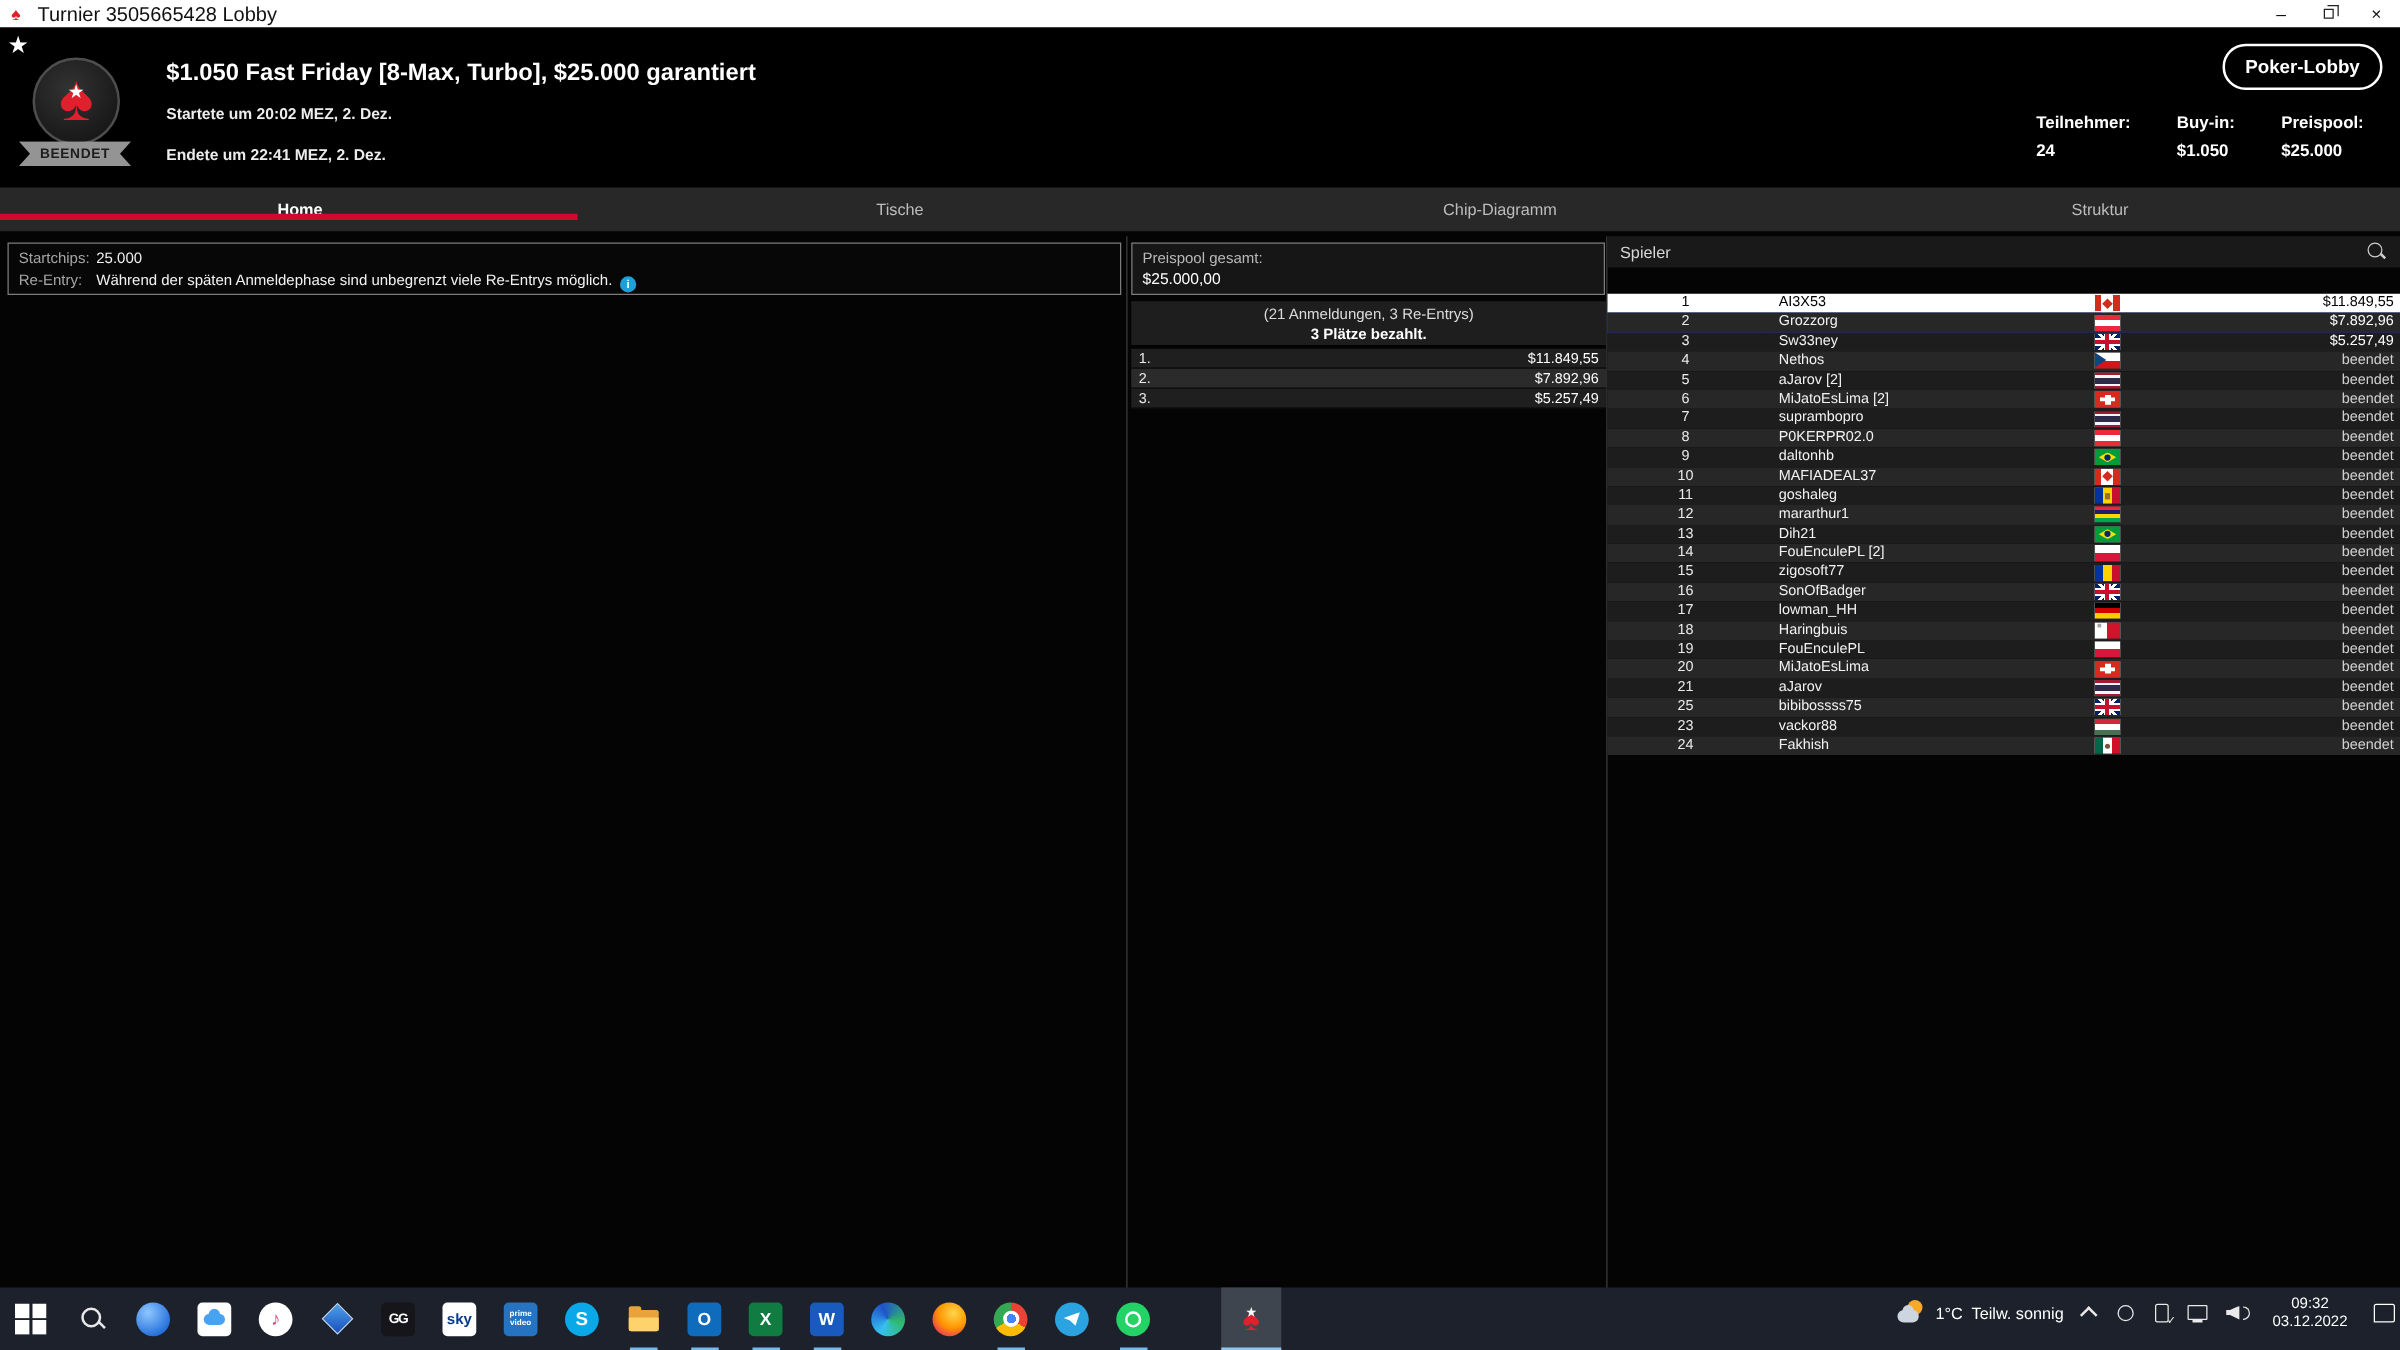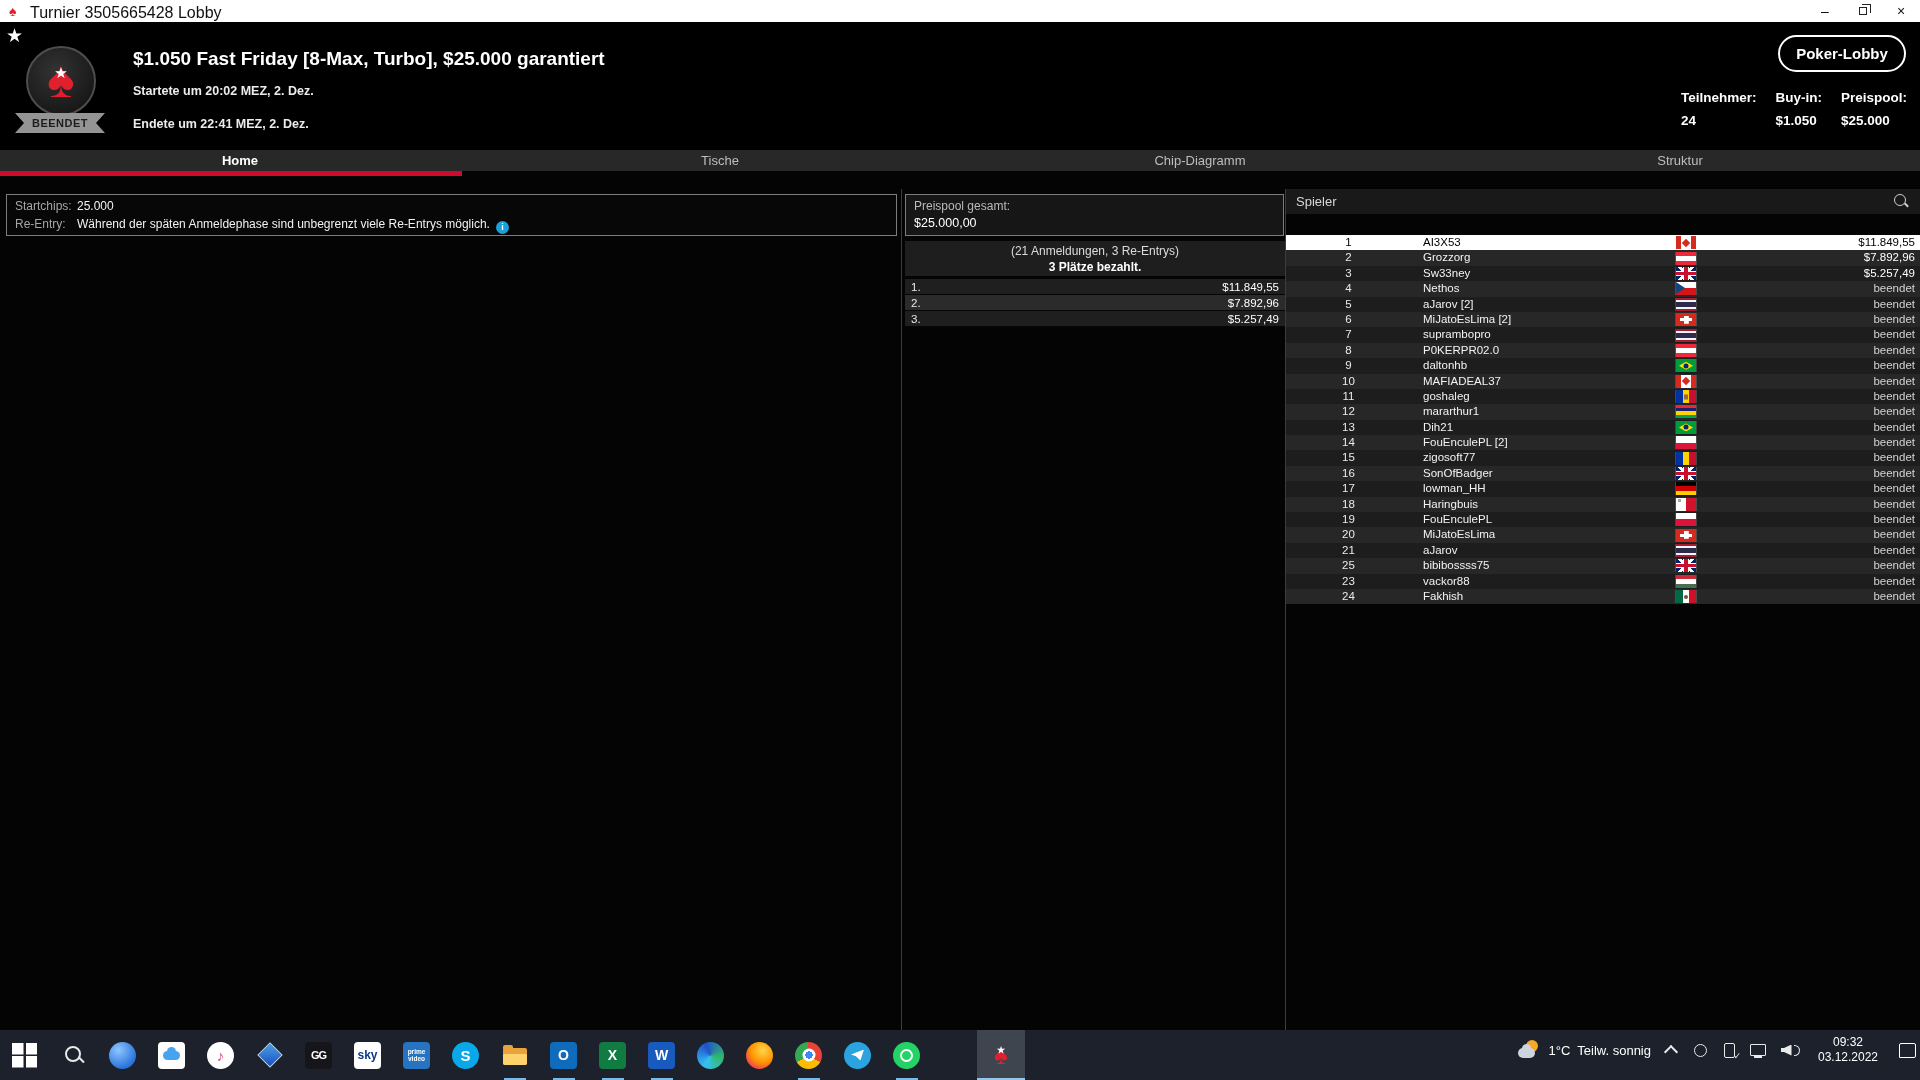--- a/index.html
+++ b/index.html
@@ -24,27 +24,27 @@
   .logo-spade { position:absolute; left:50%; top:50%; transform:translate(-50%,-54%); font-size:52px; color:#e1202e; line-height:1; }
   .logo-star { position:absolute; left:50%; top:38%; transform:translate(-50%,-50%); font-size:15px; color:#fff; }
   .badge { position:absolute; left:15px; top:91px; width:90px; height:20px; background:#949494; color:#1d1d1d;
            font-size:11px; font-weight:bold; letter-spacing:0.5px; text-align:center; line-height:20px;
            clip-path:polygon(0 0,100% 0,90% 50%,100% 100%,0 100%,10% 50%); }
   .h-title { position:absolute; left:133px; top:26px; font-size:19px; font-weight:bold; color:#fff; }
   .h-start { position:absolute; left:133px; top:62px; font-size:12.5px; font-weight:600; color:#ececec; }
   .h-end   { position:absolute; left:133px; top:95px; font-size:12.5px; font-weight:600; color:#ececec; }
   .lobby-btn { position:absolute; left:1778px; top:13px; width:128px; height:37px; border:2px solid #fff; border-radius:19px;
                color:#fff; font-size:15px; font-weight:bold; text-align:center; line-height:33px; cursor:pointer; }
-  .stats { position:absolute; top:68px; right:13px; display:flex; gap:19px;align-items:center; }
+  .stats { position:absolute; top:68px; right:29px; display:flex; gap:37px;align-items:center; }
   .stat { text-align:left; }
   .stat-label { font-size:13.5px; font-weight:bold; color:#fff; }
   .stat-value { font-size:13.5px; font-weight:bold; color:#fff; margin-top:8px; }
 
   
-  .tabbar { position:absolute; left:0; top:150px; width:1920px; height:21px; background:#282828; display:flex; }
+  .tabbar { position:absolute; left:0; top:150px; width:1920px; height:35px; background:#282828; display:flex;align-items:center; }
   .tab { width:480px; text-align:center; font-size:13px; color:#bdbdbd; line-height:21px; cursor:pointer; }
   .tab.active { color:#fff; font-weight:bold; }
   .tab-underline { position:absolute; left:0; top:171px; width:462px; height:5px; background:#cf0a2c; }
 
   
   .content { position:absolute; left:0; top:189px; width:1920px; height:854px; background:#040404; }
   .vdiv { position:absolute; top:0; bottom:0; width:1px; background:#3c3c3c; }
 
   
   .info-box { position:absolute; left:6px; top:5px; width:891px; height:42px; border:1px solid #7c7c7c; background:#070707; padding:2px 0; }

